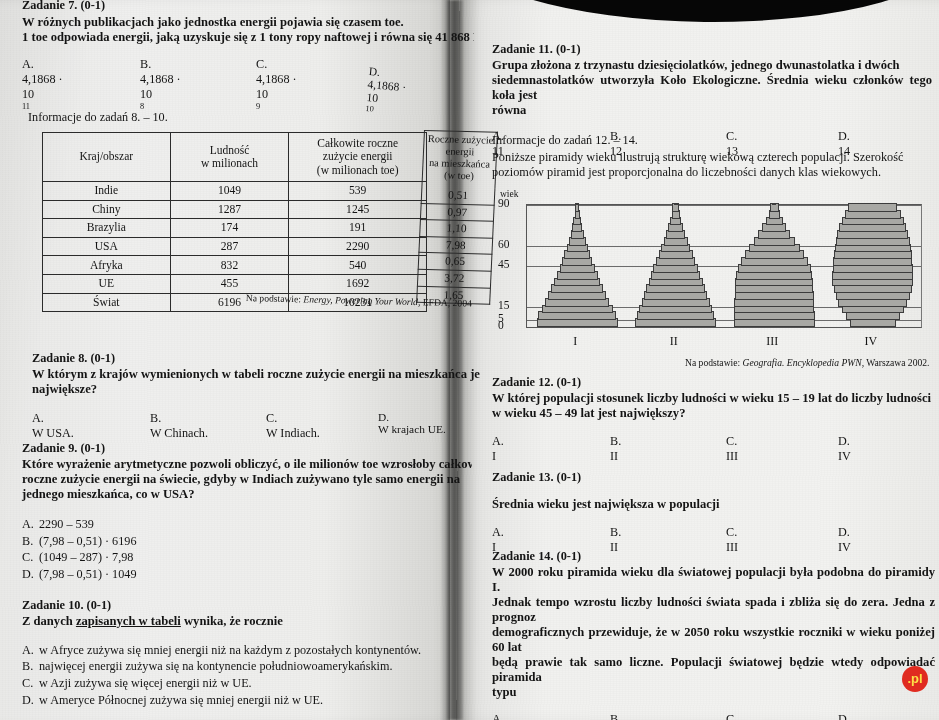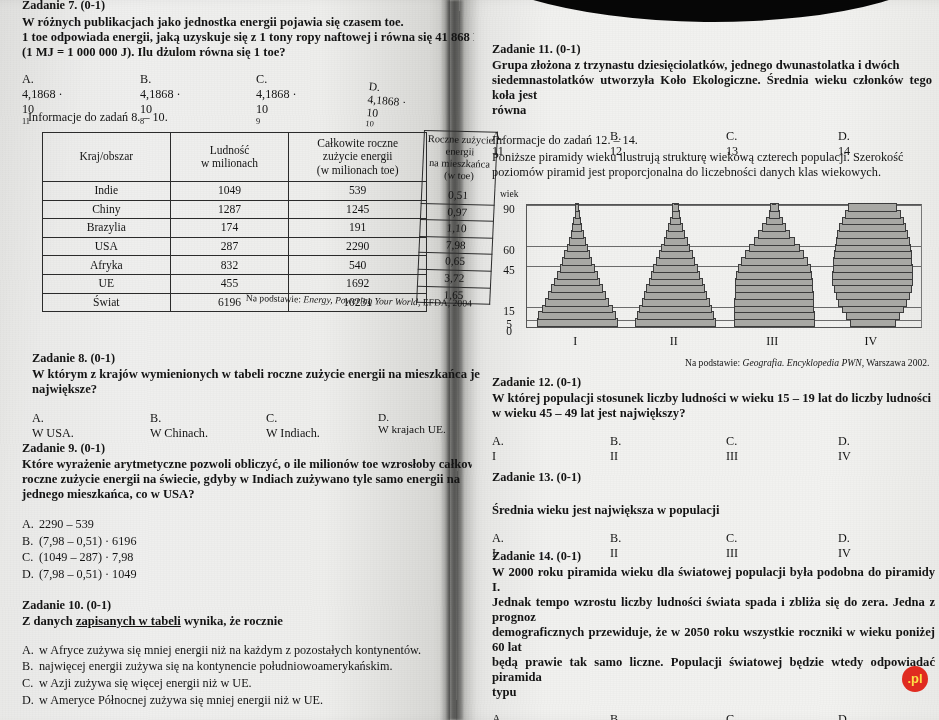--- a/index.html
+++ b/index.html
@@ -93,21 +93,21 @@
         border:1px solid #2b2b2b;border-bottom:none;padding-top:2px;}
   #col4 .c4cell{height:15.6px;font-size:11.3px;text-align:center;
         border:1px solid #2b2b2b;border-top:none;line-height:15.6px;}
   #tbl-src{position:absolute;left:246px;top:292px;font-size:9.6px;white-space:nowrap;
         transform:rotate(1.4deg);transform-origin:left top;}
 
   
   #chart{position:absolute;left:498px;top:190px;width:430px;height:160px;}
   #chart-inner{position:relative;width:430px;height:160px;}
   .axis-label{position:absolute;font-size:9.5px;}
-  .ytick{position:absolute;font-size:11.5px;text-align:center;width:22px;margin-top:6px;}
+  .ytick{position:absolute;font-size:11.5px;text-align:left;width:22px;}
   .plot{position:absolute;left:28px;top:14px;width:394px;height:122px;
         border:1px solid #555;border-right:1px solid #777;background:rgba(255,255,255,0.04);}
   .gridline{position:absolute;left:0;width:100%;height:1px;background:#6b6b6b;}
   .pyr{position:absolute;bottom:0;}
   .step{background:#a8a8a4;border:0.8px solid #3c3c3c;margin:0 auto;}
   .xlab{position:absolute;font-size:12px;text-align:center;width:50px;}
   #chart-src{position:absolute;left:685px;top:357px;font-size:9.6px;white-space:nowrap;}
 
   
   #wm{position:absolute;left:752px;top:676px;font-family:"Liberation Sans",sans-serif;
@@ -134,21 +134,20 @@
 
   <div class="content" id="left-content">
 
     <div style="position:absolute;left:0;top:-2px;width:452px;">
       <div class="q-head">Zadanie 7. (0-1)</div>
       <div class="q-body" style="margin-top:2px;">
         <div>W różnych publikacjach jako jednostka energii pojawia się czasem toe.</div>
         <div style="overflow:hidden;white-space:nowrap;">
           <span>1 toe odpowiada energii, jaką uzyskuje się z 1 tony ropy naftowej i równa się 41 868 MJ</span>
         </div>
-        <div>(1 MJ = 1 000 000 J). Ilu dżulom równa się 1 toe?</div>
       </div>
       <div class="opts" style="margin-top:12px;align-items:flex-start;">
         <span class="opt-a">
           <span>A.</span>
           <span>4,1868 ·</span><span>10</span><sup>11</sup>
         </span>
         <span class="opt-b">
           <span>B.</span>
           <span>4,1868 ·</span><span>10</span><sup>8</sup>
         </span>
@@ -353,21 +352,21 @@
           </span>
         <span>
             <span>D.</span> 
             <span>IV</span>
           </span>
       </div>
     </div>
 
     <div style="position:absolute;left:0;top:470px;width:442px;">
       <div class="q-head">Zadanie 13. (0-1)</div>
-      <div class="q-body" style="margin-top:18px;">
+      <div class="q-body" style="margin-top:12px;">
         <div>Średnia wieku jest największa w populacji</div>
       </div>
       <div class="opts" style="margin-top:13px;">
         <span class="opt-a">
             <span>A.</span> 
             <span>I</span>
           </span>
         <span class="opt-b">
             <span>B.</span> 
             <span>II</span>

